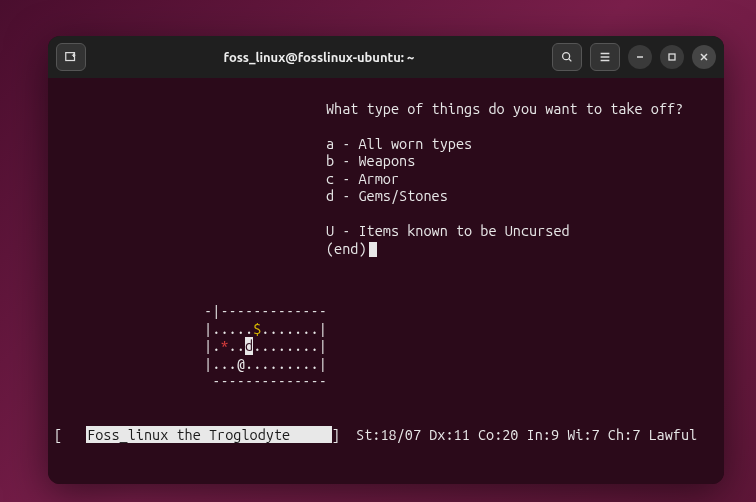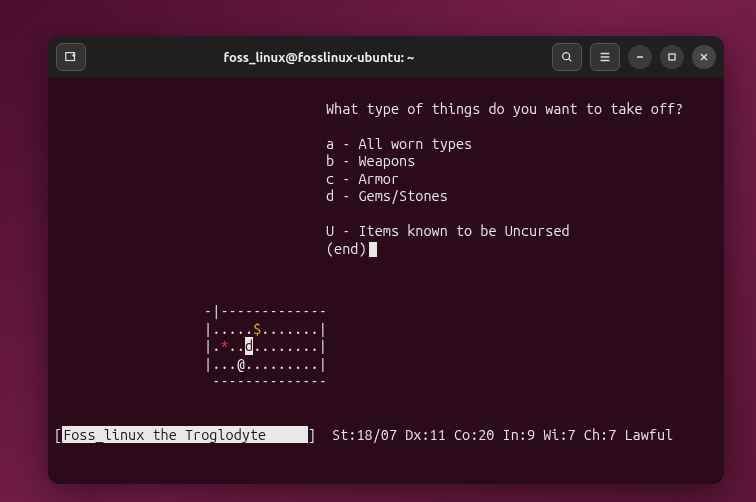--- a/index.html
+++ b/index.html
@@ -88,21 +88,21 @@
     margin-left: 2px;
   }
   .map { position: absolute; top: 224px; left: 156px; }
   .map-line { height: 17.5px; }
   .ch { display: inline-block; width: 8.2px; text-align: center; }
   .yellow { color: #d4b800; }
   .red { color: #d43c3c; }
   .hl { background: #e8e8e8; color: #2b0a1a; }
   .status { position: absolute; bottom: 6px; left: 6px; right: 6px; }
   .status-line { height: 17.5px; }
-  .name-hl { background: #e8e8e8; color: #1a1a1a; padding: 0 1px; }
+  .name-hl { background: #e8e8e8; color: #1a1a1a; padding: 0 1px; margin-left: 24px; }
 </style>
 </head>
 <body>
 
 <div class="window">
   <div class="titlebar">
     <div class="tb-btn boxed">
       <svg viewBox="0 0 16 16">
           <rect x="2" y="3" width="10" height="9" fill="none" stroke="currentColor" stroke-width="1.4"></rect>
           <line x1="9" y1="6" x2="13" y2="6" stroke="currentColor" stroke-width="1.4"></line>

